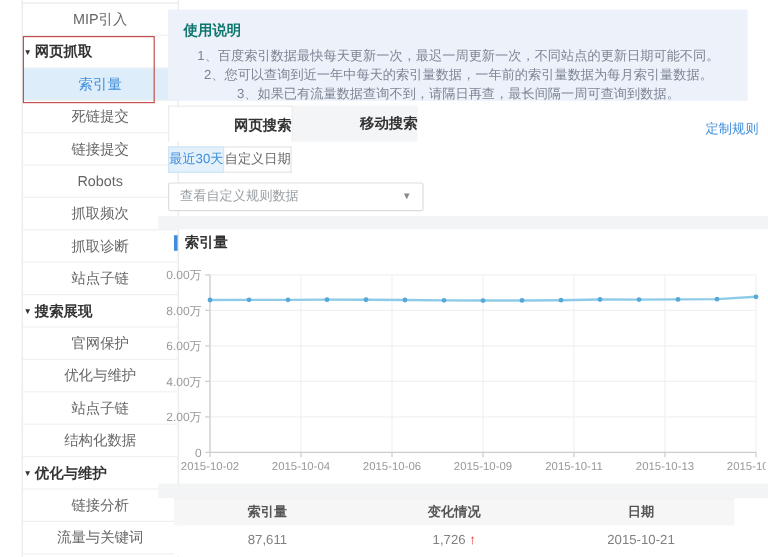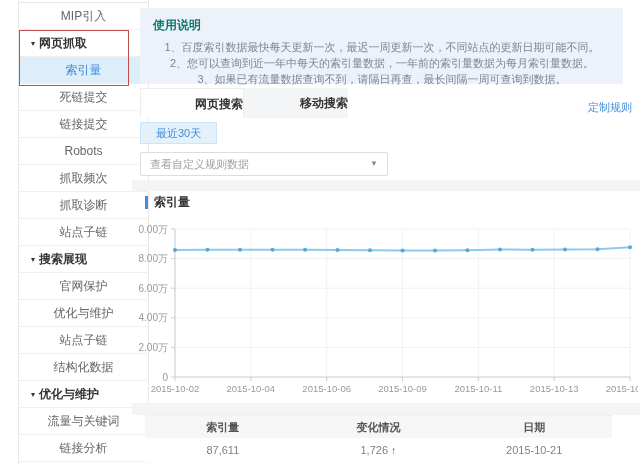--- a/index.html
+++ b/index.html
@@ -5,21 +5,21 @@
   * { margin:0; padding:0; box-sizing:border-box; }
   html,body { width:640px; height:464px; overflow:hidden; background:#fff;
     font-family:"Liberation Sans","DejaVu Sans",sans-serif; position:relative; }
 
   
   .sidebar { position:absolute; left:18px; top:0; width:131px; height:464px;
     border-left:1px solid #e8e8e8; border-right:1px solid #e8e8e8; background:#fff; }
   .sb-spacer { height:3px; border-bottom:1px solid #e8e8e8; }
   .sb-item { height:27px; line-height:26px; font-size:12px; color:#666;
     text-align:center; border-bottom:1px solid #f0f0f0; cursor:pointer; white-space:nowrap; overflow:hidden; }
-  .sb-item.parent { text-align:left; padding-left:12px; color:#333; font-weight:700; }
+  .sb-item.parent { text-align:left; padding-left:2px; color:#333; font-weight:700; }
   .sb-item.parent .tri { font-size:8px; margin-right:4px; color:#333; vertical-align:1px; }
   .sb-item.child.active { background:#ddeefa; color:#3f8ddb; }
   .annotation-box { position:absolute; left:0px; top:30px; width:110px; height:56px;
     border:1px solid #c0504d; pointer-events:none; }
 
   
   .help-panel { position:absolute; left:140px; top:8px; width:483px; height:76px;
     background:#edf1fa; padding:9px 12px 0 13px; }
   .help-title { font-size:12px; font-weight:700; color:#0f766e; margin-bottom:5px; }
   .help-line { font-size:11px; color:#7d8594; line-height:16px; white-space:nowrap; overflow:hidden;text-align:center; }
@@ -28,26 +28,26 @@
   .tabs-row { position:absolute; left:140px; top:88px; height:30px; display:flex; }
   .tab { width:104px; height:30px; line-height:30px; text-align:right; font-size:12px;
     font-weight:700; color:#333; cursor:pointer; }
   .tab.active { background:#fff; border:1px solid #ececec; border-bottom:none; }
   .tab.inactive { background:#f4f5f6; }
   .custom-link { position:absolute; left:588px; top:100px; font-size:11px; color:#3f8ddb;
     text-decoration:none; cursor:pointer; }
 
   
   .range-tabs { position:absolute; left:140px; top:122px; height:22px; display:flex; }
-  .rt-item { height:22px; line-height:20px; font-size:11px; padding:0 15px; cursor:pointer; }
+  .rt-item { height:22px; line-height:20px; font-size:11px; padding:0 0; cursor:pointer; }
   .rt-item.active { background:#e4f1fb; color:#3f8ddb; border:1px solid #cde5f7; }
   .rt-item.inactive { background:#fff; color:#666; border:1px solid #e5e5e5; border-left:none; }
 
   
-  .dropdown { position:absolute; left:140px; top:152px; width:248px; height:24px;
+  .dropdown { position:absolute; left:140px; top:152px; width:213px; height:24px;
     border:1px solid #ddd; border-radius:2px; background:#fff; cursor:pointer; }
   .dd-text { font-size:11px; color:#9aa0a6; line-height:22px; padding-left:9px; display:block; }
   .dd-caret { position:absolute; right:9px; top:0; line-height:22px; font-size:8px; color:#8a8a8a; }
 
   
   .band { position:absolute; left:132px; width:508px; background:#f3f4f6; }
   .band1 { top:180px; height:11px; }
   .band2 { top:403px; height:12px; }
 
   
@@ -79,22 +79,22 @@
       <div class="sb-item child"><span>Robots</span></div>
       <div class="sb-item child"><span>抓取频次</span></div>
       <div class="sb-item child"><span>抓取诊断</span></div>
       <div class="sb-item child"><span>站点子链</span></div>
       <div class="sb-item parent"><span class="tri">▾</span><span>搜索展现</span></div>
       <div class="sb-item child"><span>官网保护</span></div>
       <div class="sb-item child"><span>优化与维护</span></div>
       <div class="sb-item child"><span>站点子链</span></div>
       <div class="sb-item child"><span>结构化数据</span></div>
       <div class="sb-item parent"><span class="tri">▾</span><span>优化与维护</span></div>
+      <div class="sb-item child"><span>链接分析</span></div>
       <div class="sb-item child"><span>流量与关键词</span></div>
-      <div class="sb-item child"><span>链接分析</span></div>
     </nav>
   <div class="annotation-box"></div>
 </div>
 
 <div class="help-panel">
   <div class="help-title">使用说明</div>
   <div>
       <div class="help-line">1、百度索引数据最快每天更新一次，最迟一周更新一次，不同站点的更新日期可能不同。</div>
       <div class="help-line">2、您可以查询到近一年中每天的索引量数据，一年前的索引量数据为每月索引量数据。</div>
       <div class="help-line">3、如果已有流量数据查询不到，请隔日再查，最长间隔一周可查询到数据。</div>
@@ -102,20 +102,21 @@
 </div>
 
 <div class="tabs-row">
     <div class="tab active">网页搜索</div>
     <div class="tab inactive">移动搜索</div>
   </div>
 <a class="custom-link">定制规则</a>
 
 <div class="range-tabs">
     <div class="rt-item active">最近30天</div>
+    <div class="rt-item inactive">自定义日期</div>
   </div>
 
 <div class="dropdown">
   <span class="dd-text">查看自定义规则数据</span>
   <span class="dd-caret">▼</span>
 </div>
 
 <div class="band band1"></div>
 <div class="band band2"></div>
 

